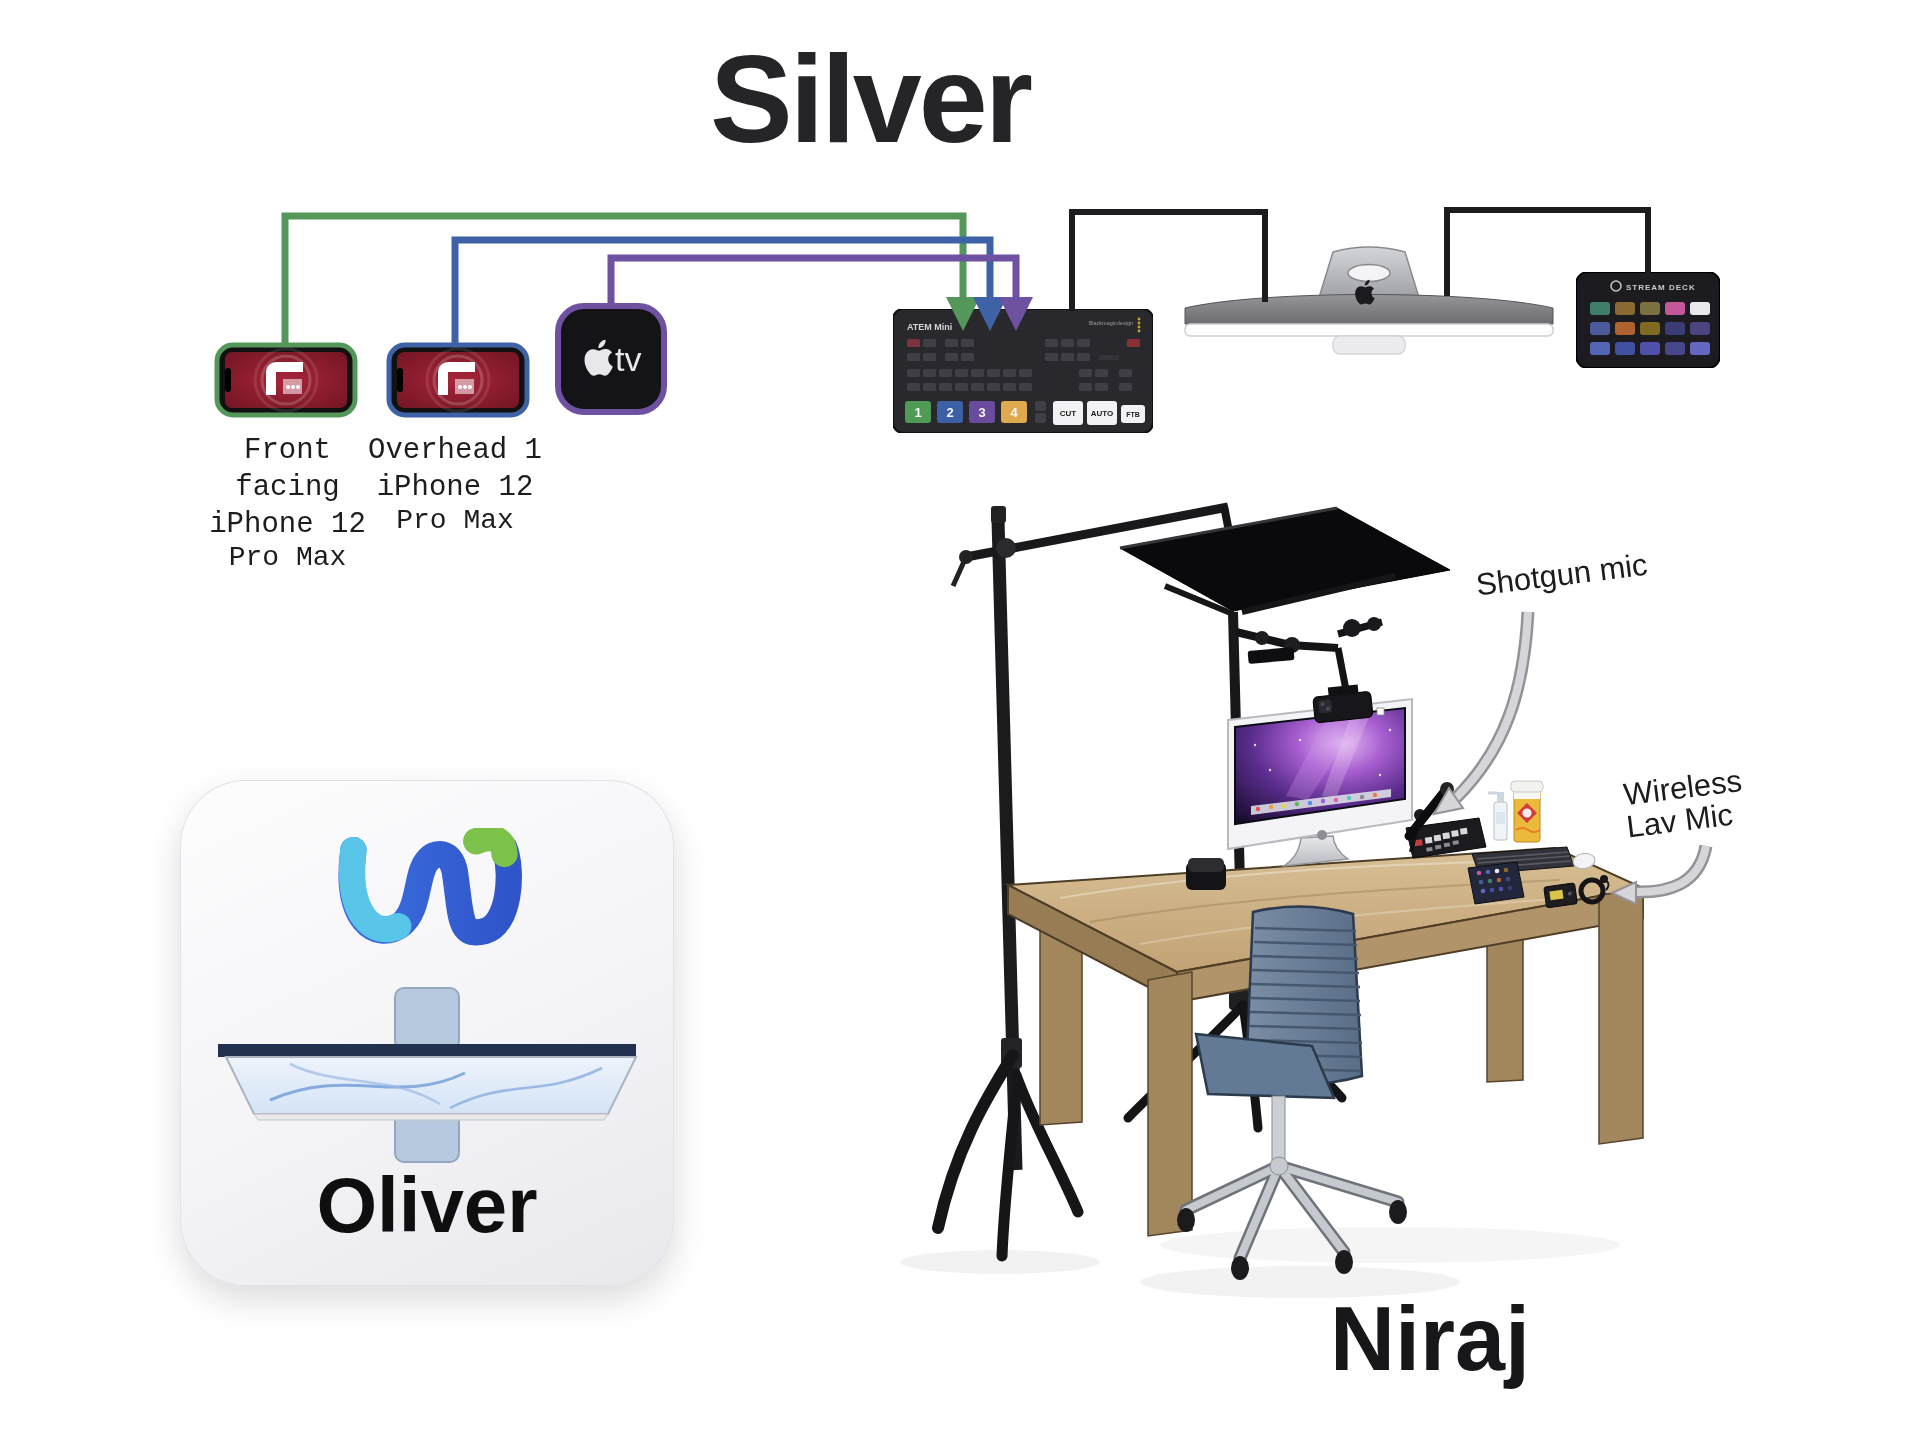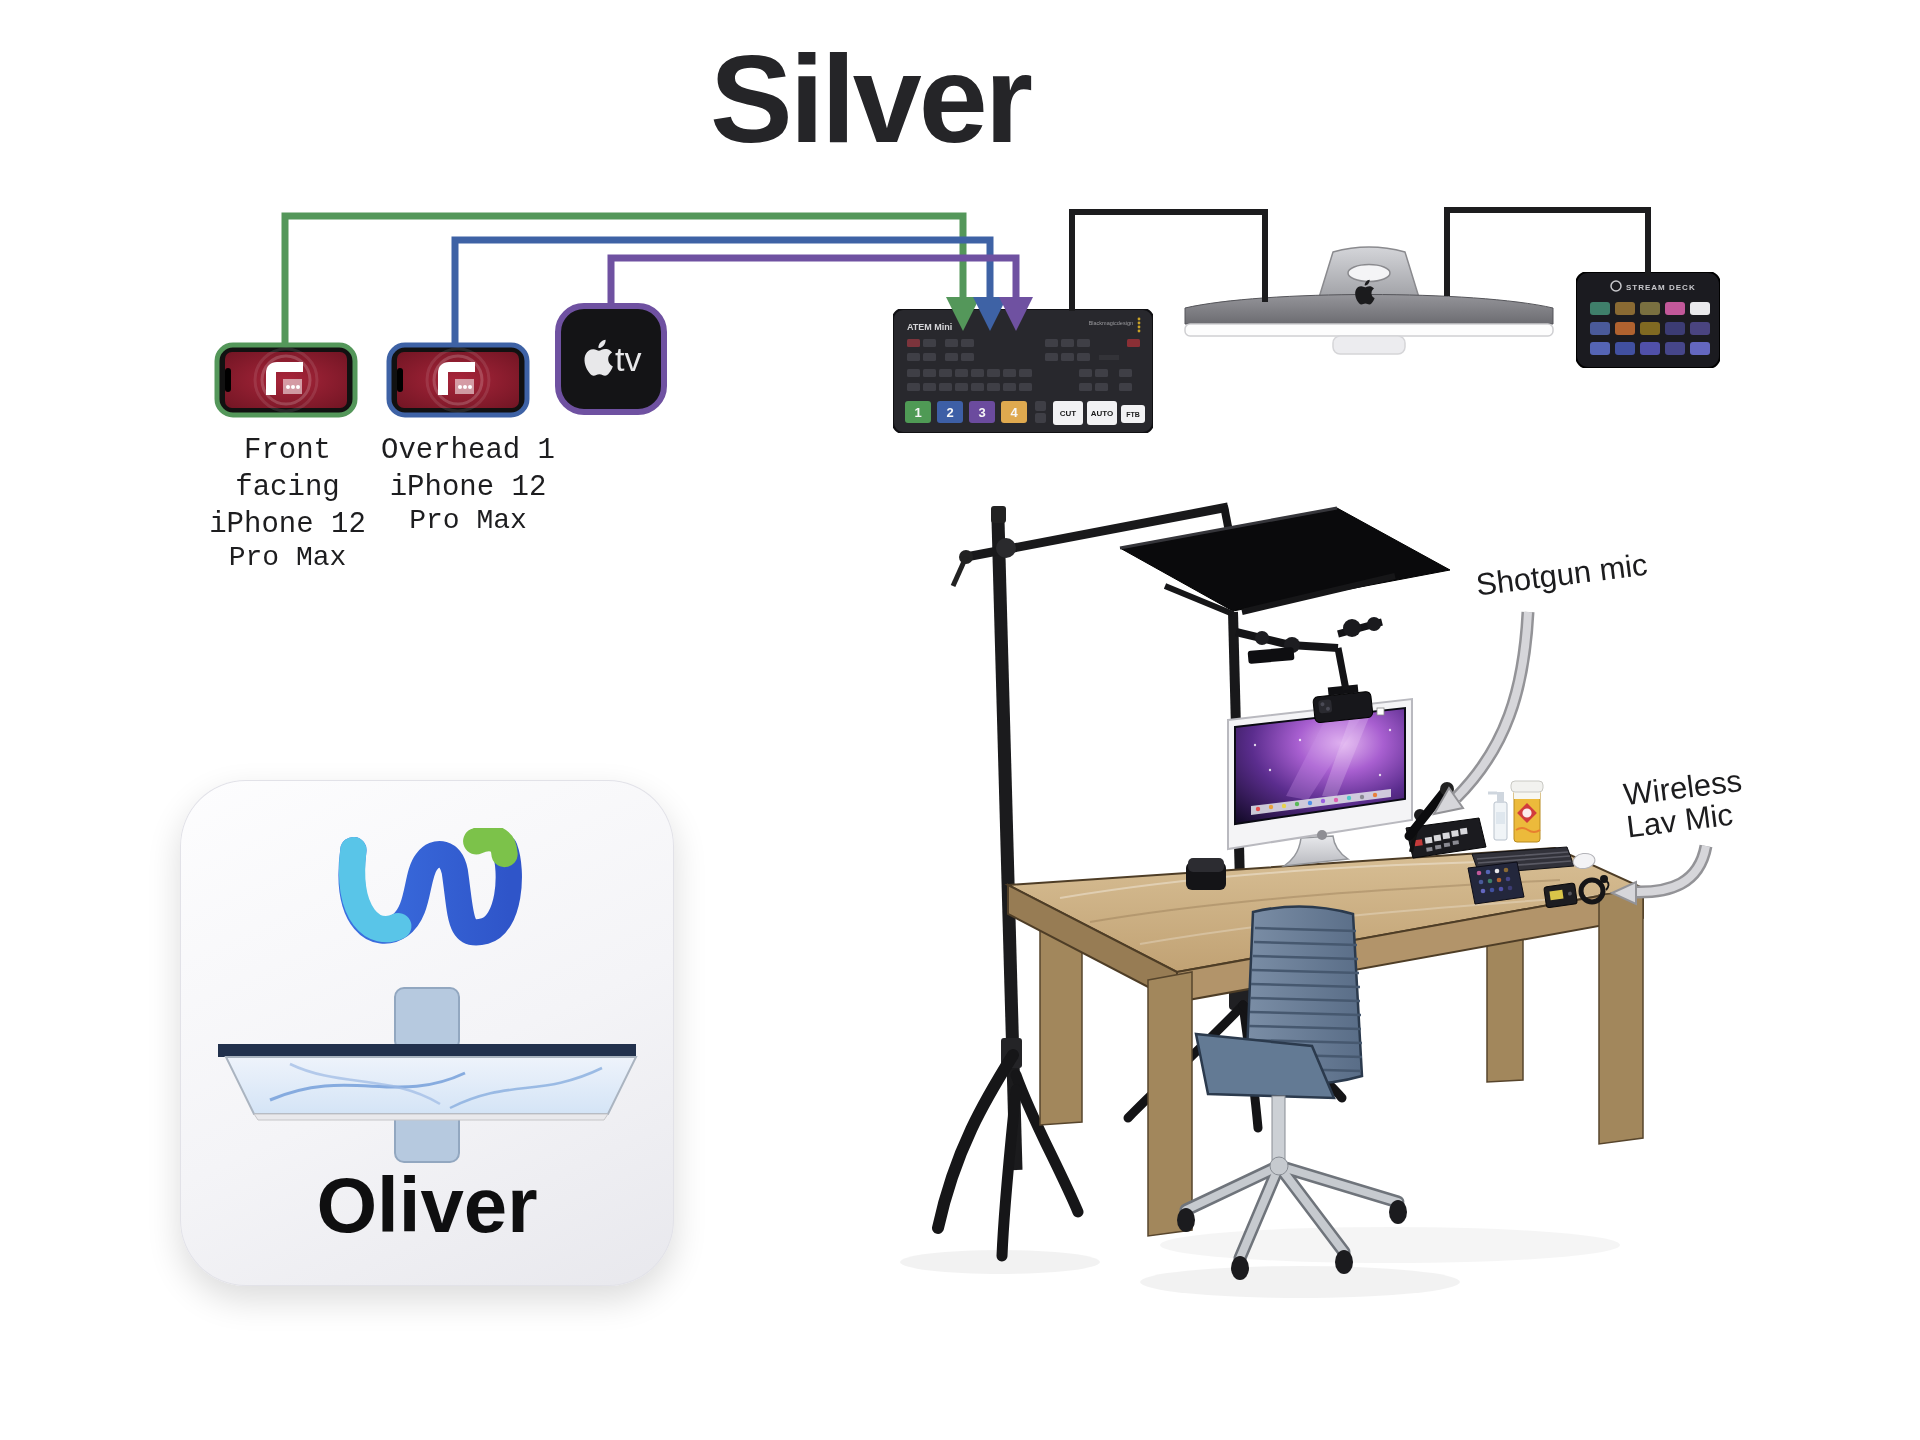--- a/index.html
+++ b/index.html
@@ -320,21 +320,21 @@
       <path transform="translate(40,58) scale(1.6)" fill="#e8e8ea" d="M 9.5,0.2 c 0,-2.8 2.3,-4.1 2.4,-4.2 c -1.3,-1.9 -3.3,-2.2 -4,-2.2 c -1.7,-0.2 -3.3,1 -4.2,1 c -0.9,0 -2.2,-1 -3.6,-0.9 c -1.9,0 -3.6,1.1 -4.5,2.8 c -1.9,3.3 -0.5,8.3 1.4,11 c 0.9,1.3 2,2.8 3.4,2.7 c 1.4,-0.1 1.9,-0.9 3.6,-0.9 c 1.7,0 2.1,0.9 3.6,0.9 c 1.5,0 2.4,-1.3 3.3,-2.7 c 1,-1.5 1.5,-3 1.5,-3.1 c 0,0 -2.9,-1.1 -2.9,-4.4 z M 6.7,-8.5 c 0.8,-0.9 1.3,-2.2 1.2,-3.5 c -1.1,0 -2.5,0.8 -3.3,1.7 c -0.7,0.8 -1.4,2.2 -1.2,3.4 c 1.2,0.1 2.5,-0.6 3.3,-1.6 z"></path>
       <text x="62" y="70" font-size="34" fill="#e8e8ea">tv</text>
     </g>
   </svg>
 
   <div class="abs srclabel" style="left:190px;top:432px;width:195px">
     <div class="l1">Front facing</div>
     <div class="l2">iPhone 12</div>
     <div class="l3">Pro Max</div>
   </div>
-  <div class="abs srclabel" style="left:373px;top:432px;width:190px">
+  <div class="abs srclabel" style="left:360px;top:432px;width:190px">
     <div class="l1">Overhead 1</div>
     <div class="l2">iPhone 12</div>
     <div class="l3">Pro Max</div>
   </div>
 
   <svg class="abs" style="left:893px;top:309px" width="260" height="124" viewBox="0 0 260 124">
     <defs>
         <rect id="k" width="13" height="8" rx="1.5"></rect>
       </defs>
     <rect x="0" y="0" width="260" height="124" rx="10" fill="#28282d" stroke="#101013" stroke-width="2"></rect>
@@ -486,14 +486,15 @@
       <rect x="8" y="66" width="418" height="13" fill="#22314d"></rect>
       <polygon points="16,79 426,79 398,136 44,136" fill="url(#olscr)" stroke="#aab4c0" stroke-width="2"></polygon>
       <path d="M 60,122 C 140,88 185,128 255,95" stroke="#6f9bd8" stroke-width="3" fill="none" opacity="0.8"></path>
       <path d="M 240,130 C 300,100 330,120 392,90" stroke="#88aede" stroke-width="2.5" fill="none" opacity="0.8"></path>
       <path d="M 80,86 C 130,110 180,96 230,126" stroke="#9cb9e4" stroke-width="2.5" fill="none" opacity="0.7"></path>
       <polygon points="44,136 398,136 394,142 48,142" fill="#e9e9ec" stroke="#c5c5c8" stroke-width="1"></polygon>
     </svg>
     <div class="abs oliver-label">Oliver</div>
   </div>
 
+  <div class="abs niraj-label">Niraj</div>
 
 </div>
 
 </body></html>

